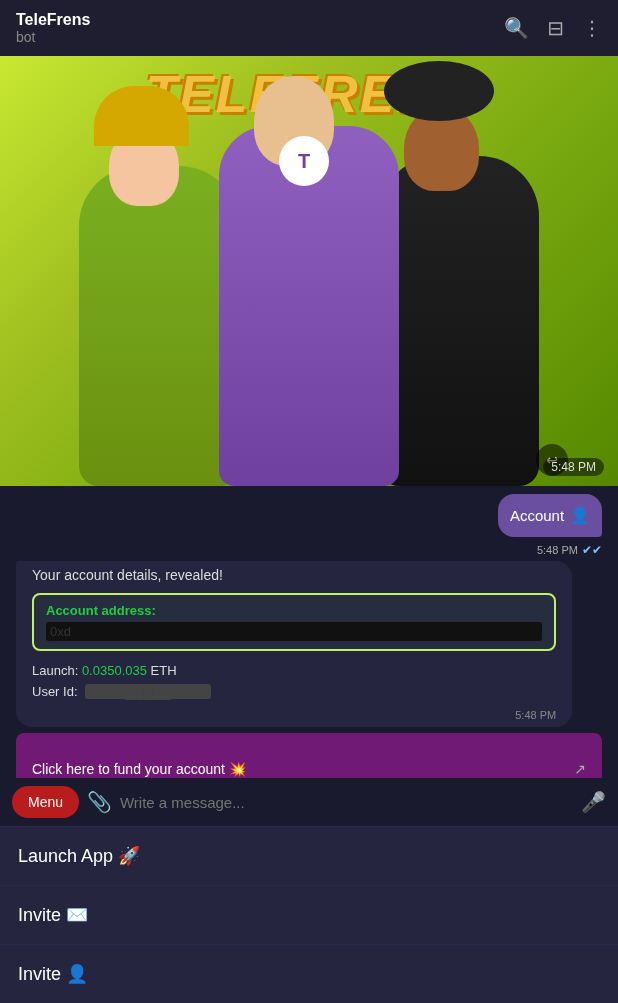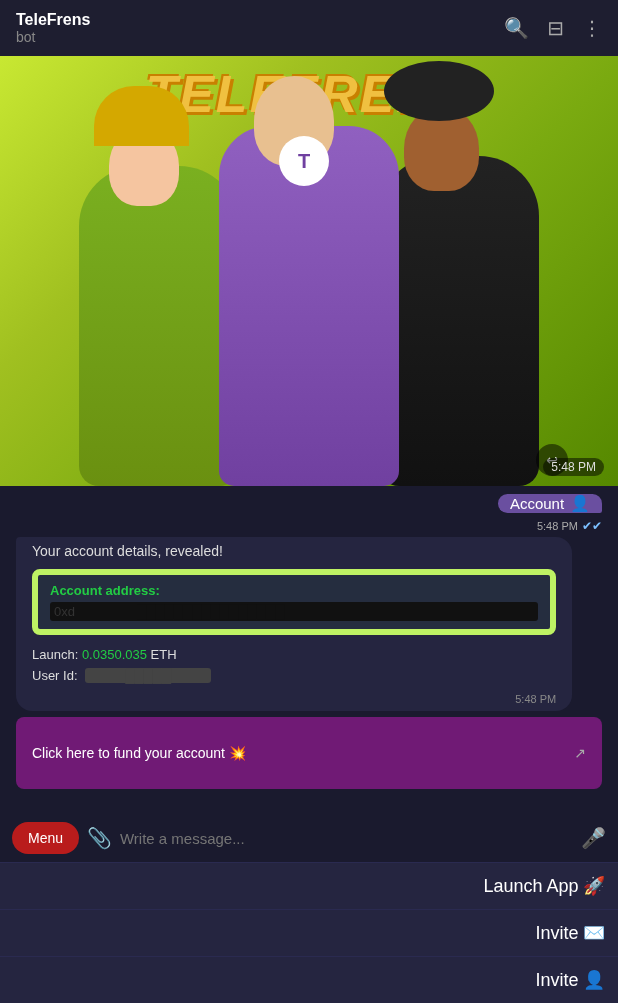--- a/index.html
+++ b/index.html
@@ -141,21 +141,21 @@
 
     
     .user-message-row {
       display: flex;
       justify-content: flex-end;
       padding: 8px 16px 4px 16px;
     }
     .user-bubble {
       background: #6a4fa0;
       border-radius: 16px 16px 4px 16px;
-      padding: 0 12px;
+      padding: 12px 12px;
       display: flex;
       align-items: center;
       gap: 6px;
       max-width: 70%;
     }
     .user-bubble-text {
       font-size: 15px;
       color: #fff;
     }
     .user-bubble-icon {
@@ -185,21 +185,21 @@
       border-radius: 4px 16px 16px 16px;
       padding: 6px 16px;
       max-width: 90%;
     }
     .bot-message-intro {
       font-size: 14px;
       color: #ddd;
       margin-bottom: 10px;
     }
     .account-box {
-      border: 6px solid #bef264;
+      border: 2px solid #bef264;
       border-radius: 8px;
       padding: 8px 12px;
       margin-bottom: 10px;
       background: rgba(34,204,68,0.05);
     }
     .account-label {
       font-size: 13px;
       font-weight: 700;
       color: #22cc44;
       margin-bottom: 4px;
@@ -289,29 +289,29 @@
       cursor: pointer;
     }
 
     
     .bottom-buttons {
       flex-shrink: 0;
       background: #1e1e30;
     }
     .bottom-btn {
       width: 100%;
-      padding: 12px;
+      padding: 18px;
       background: #252540;
       border: none;
       border-top: 1px solid #2a2a50;
       color: #fff;
       font-size: 18px;
       font-weight: 500;
       cursor: pointer;
-      text-align: right;
+      text-align: left;
       display: block;
     }
   </style>
 </head>
 <body>
 
 <div class="header">
   <div class="header-left">
     <div class="header-title">TeleFrens</div>
     <div class="header-subtitle">bot</div>

